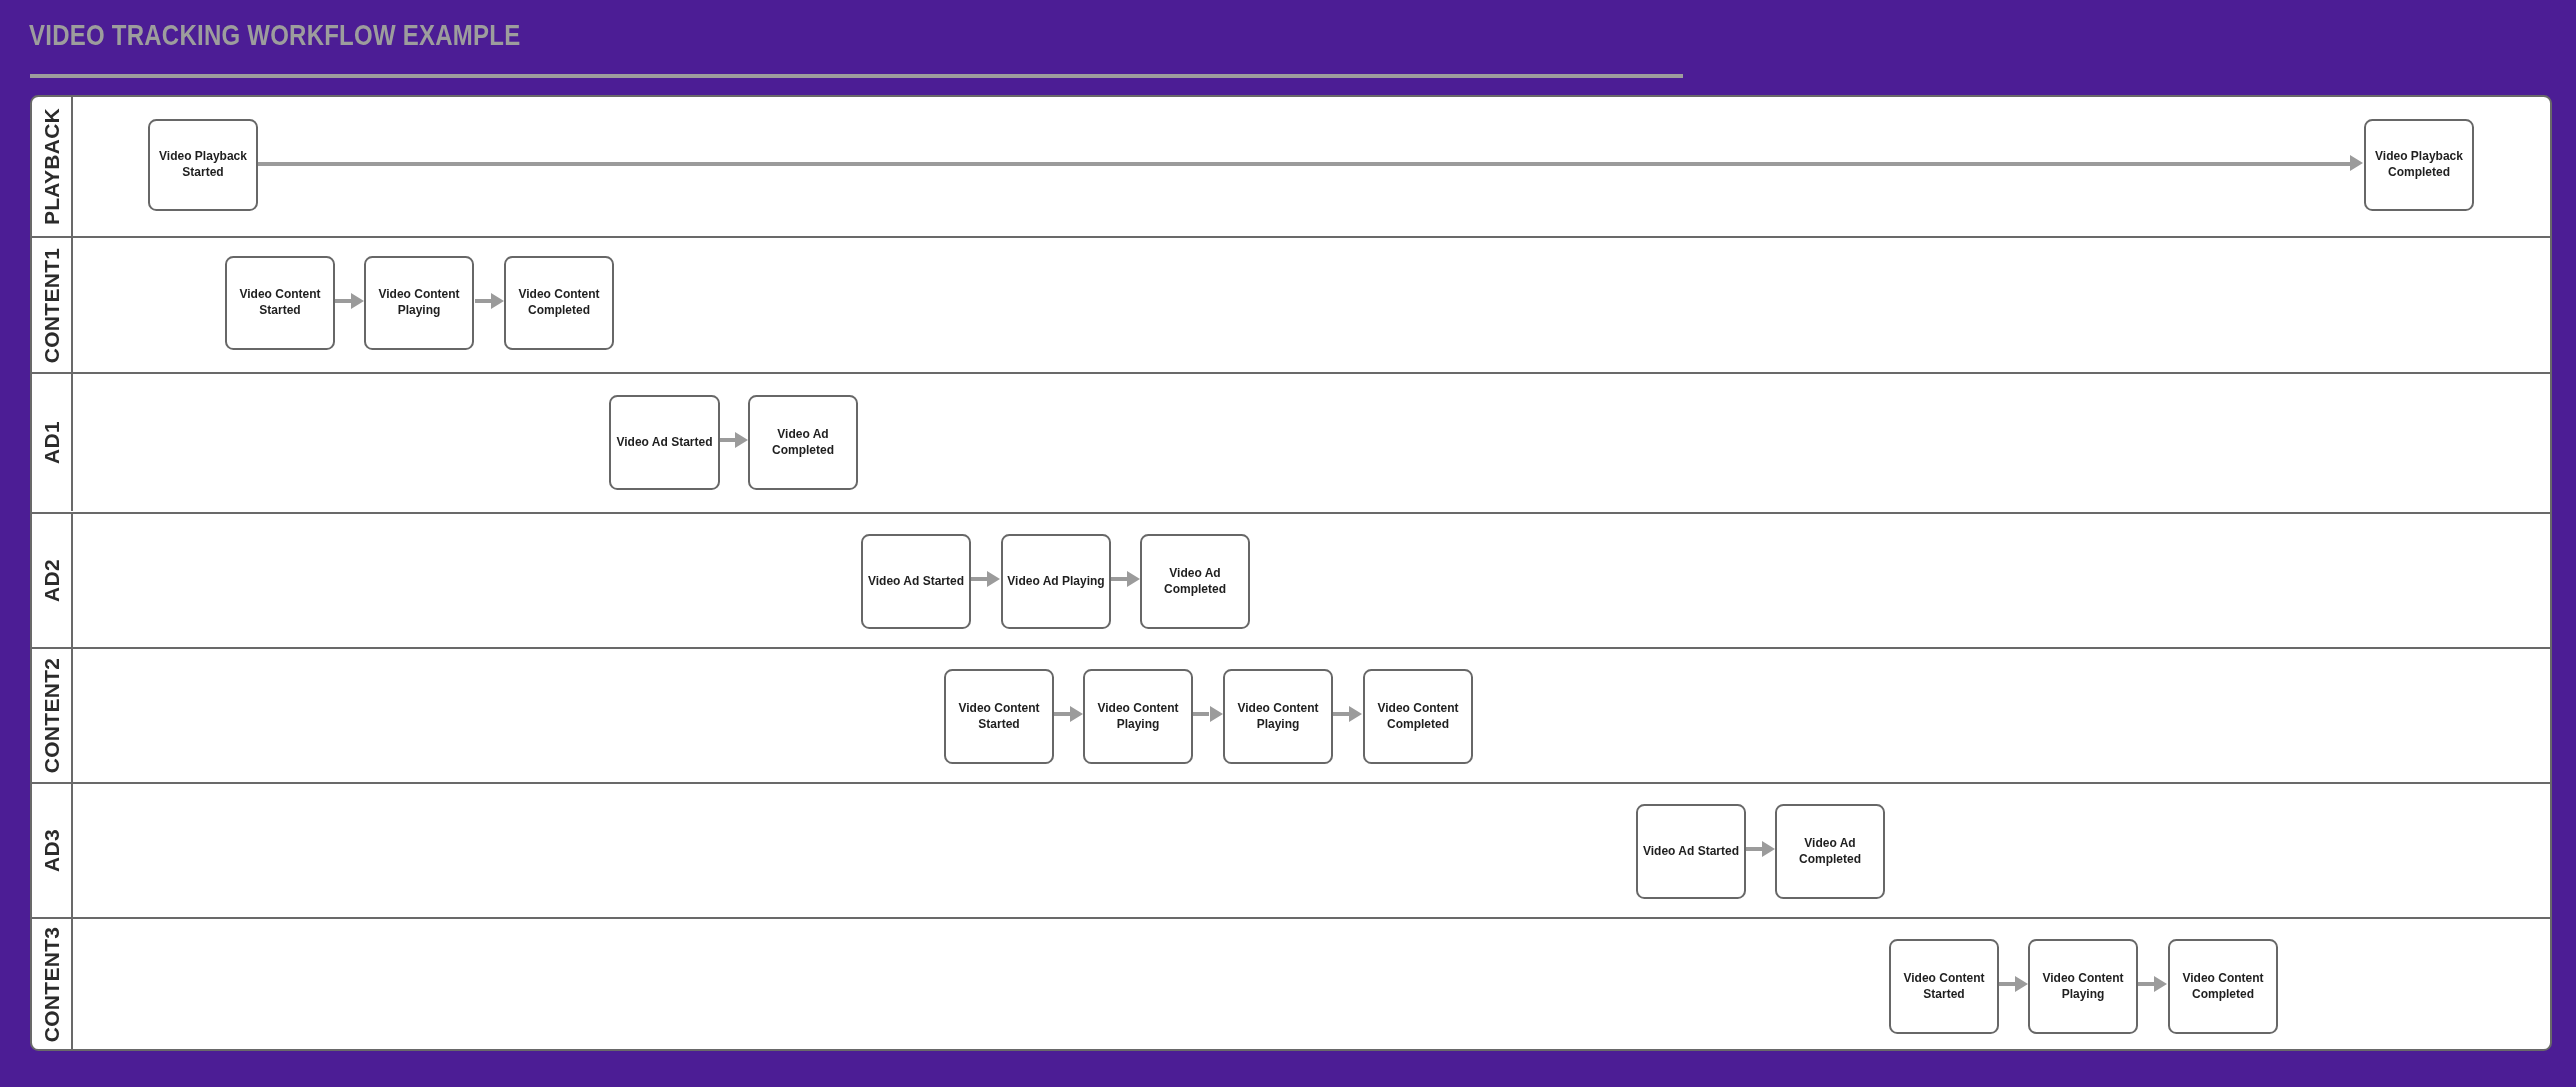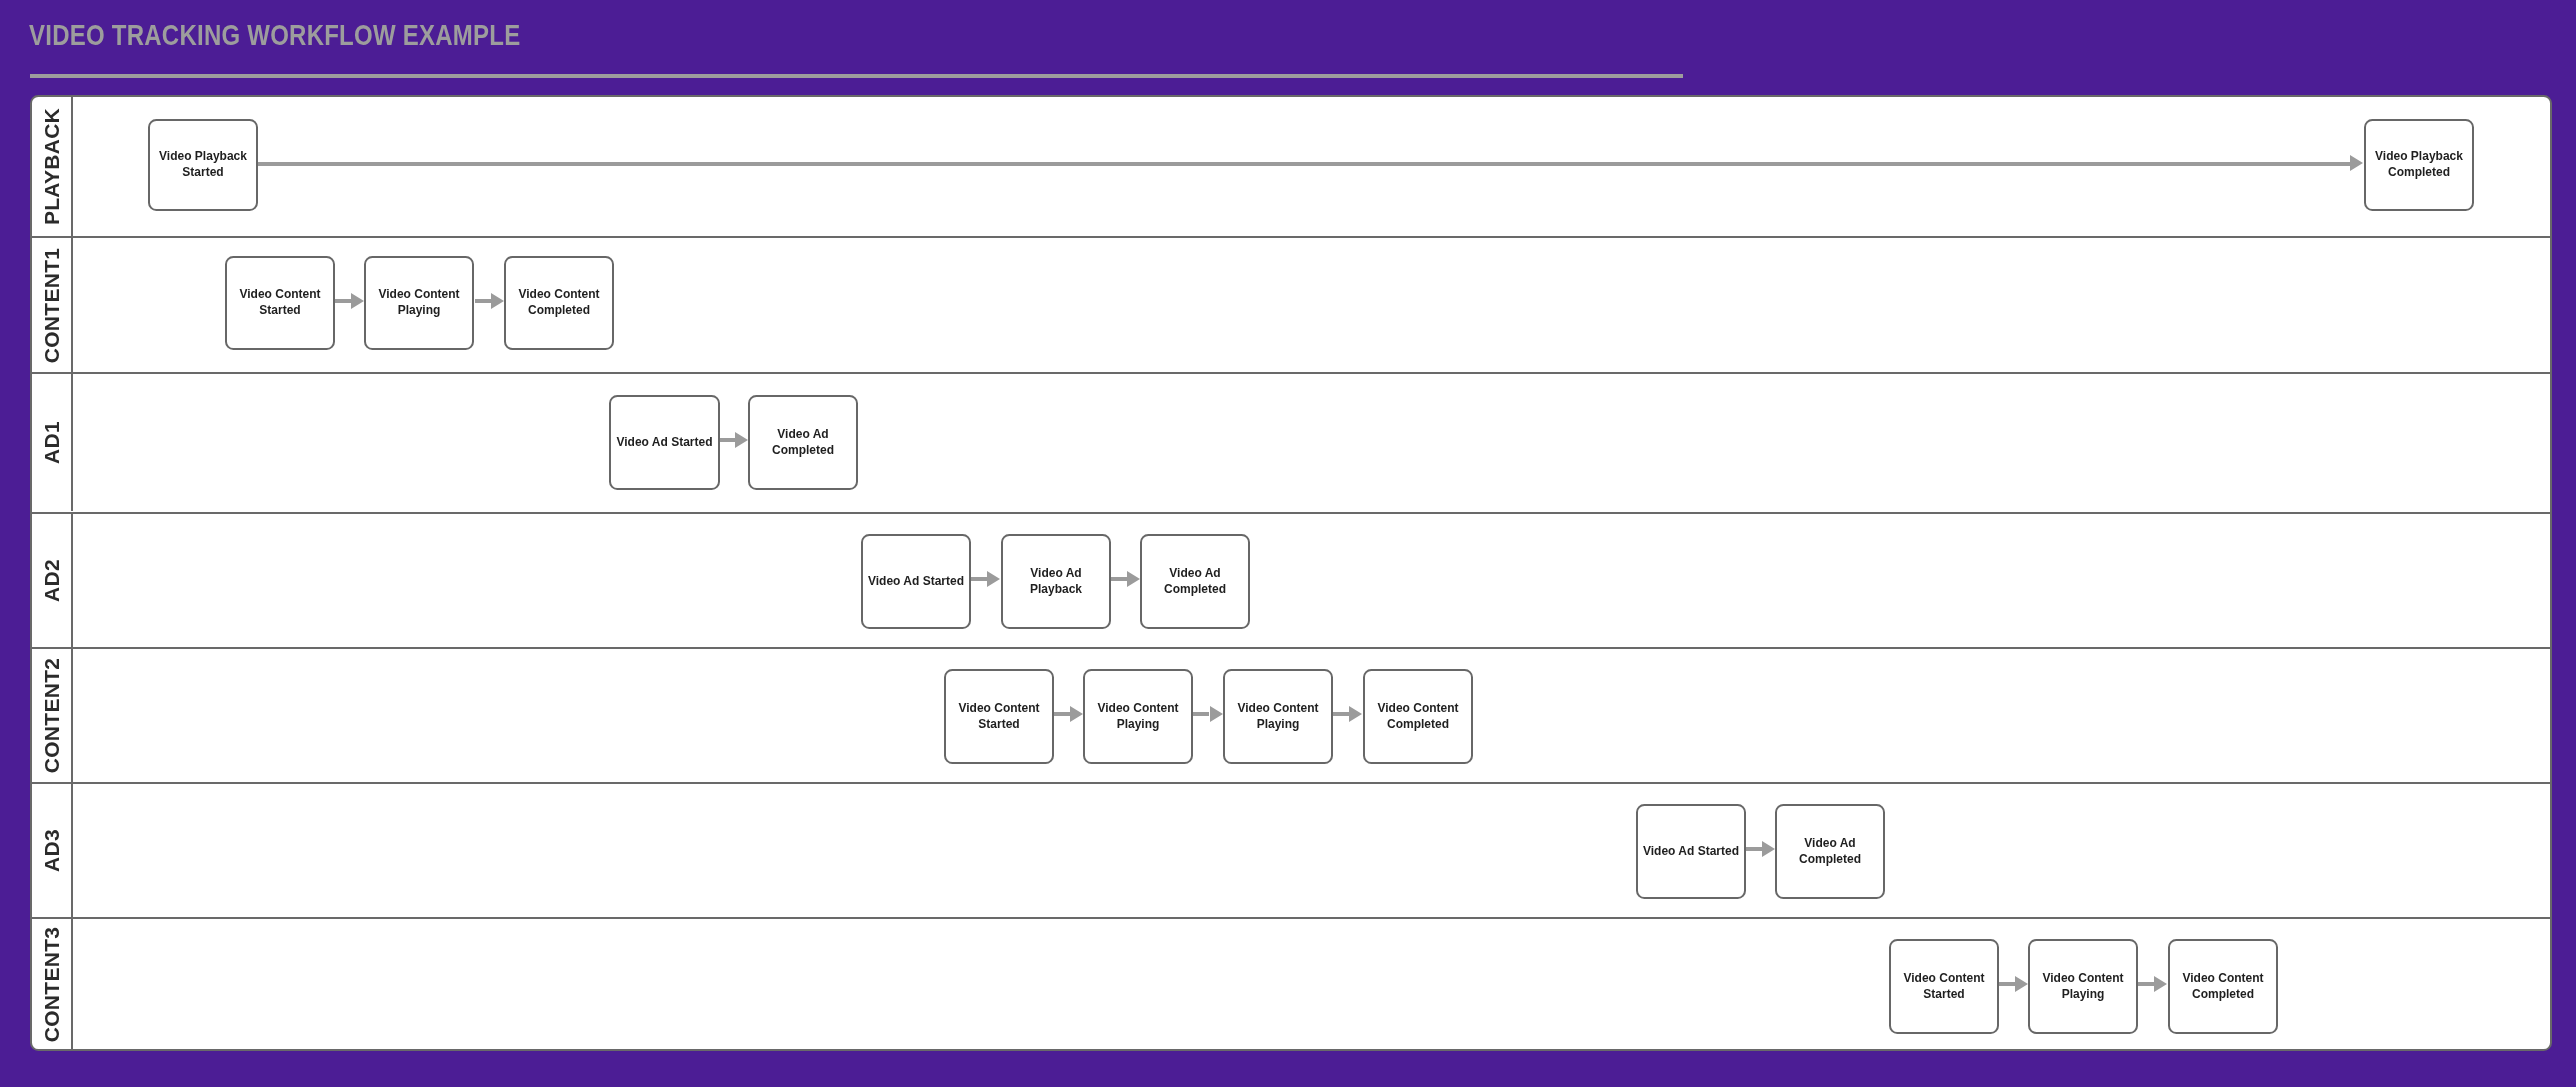--- a/index.html
+++ b/index.html
@@ -208,21 +208,21 @@
         </div>
         <div class="lane-body">
           <div class="connector" style="left: 898px; top: 63px; width: 16px;"></div>
           <div class="arrowhead" style="left: 914px; top: 57px;"></div>
           <div class="connector" style="left: 1038px; top: 63px; width: 16px;"></div>
           <div class="arrowhead" style="left: 1054px; top: 57px;"></div>
           <div class="node" style="left: 788px; top: 20px; width: 110px; height: 95px;">
             <span class="node-label">Video Ad Started</span>
           </div>
           <div class="node" style="left: 928px; top: 20px; width: 110px; height: 95px;">
-            <span class="node-label">Video Ad Playback</span>
+            <span class="node-label">Video Ad Playing</span>
           </div>
           <div class="node" style="left: 1067px; top: 20px; width: 110px; height: 95px;">
             <span class="node-label">Video Ad
 Completed</span>
           </div>
         </div>
       </div>
       <div class="lane" style="top: 550px; height: 135px;">
         <div class="lane-header">
           <span class="lane-label">CONTENT2</span>

